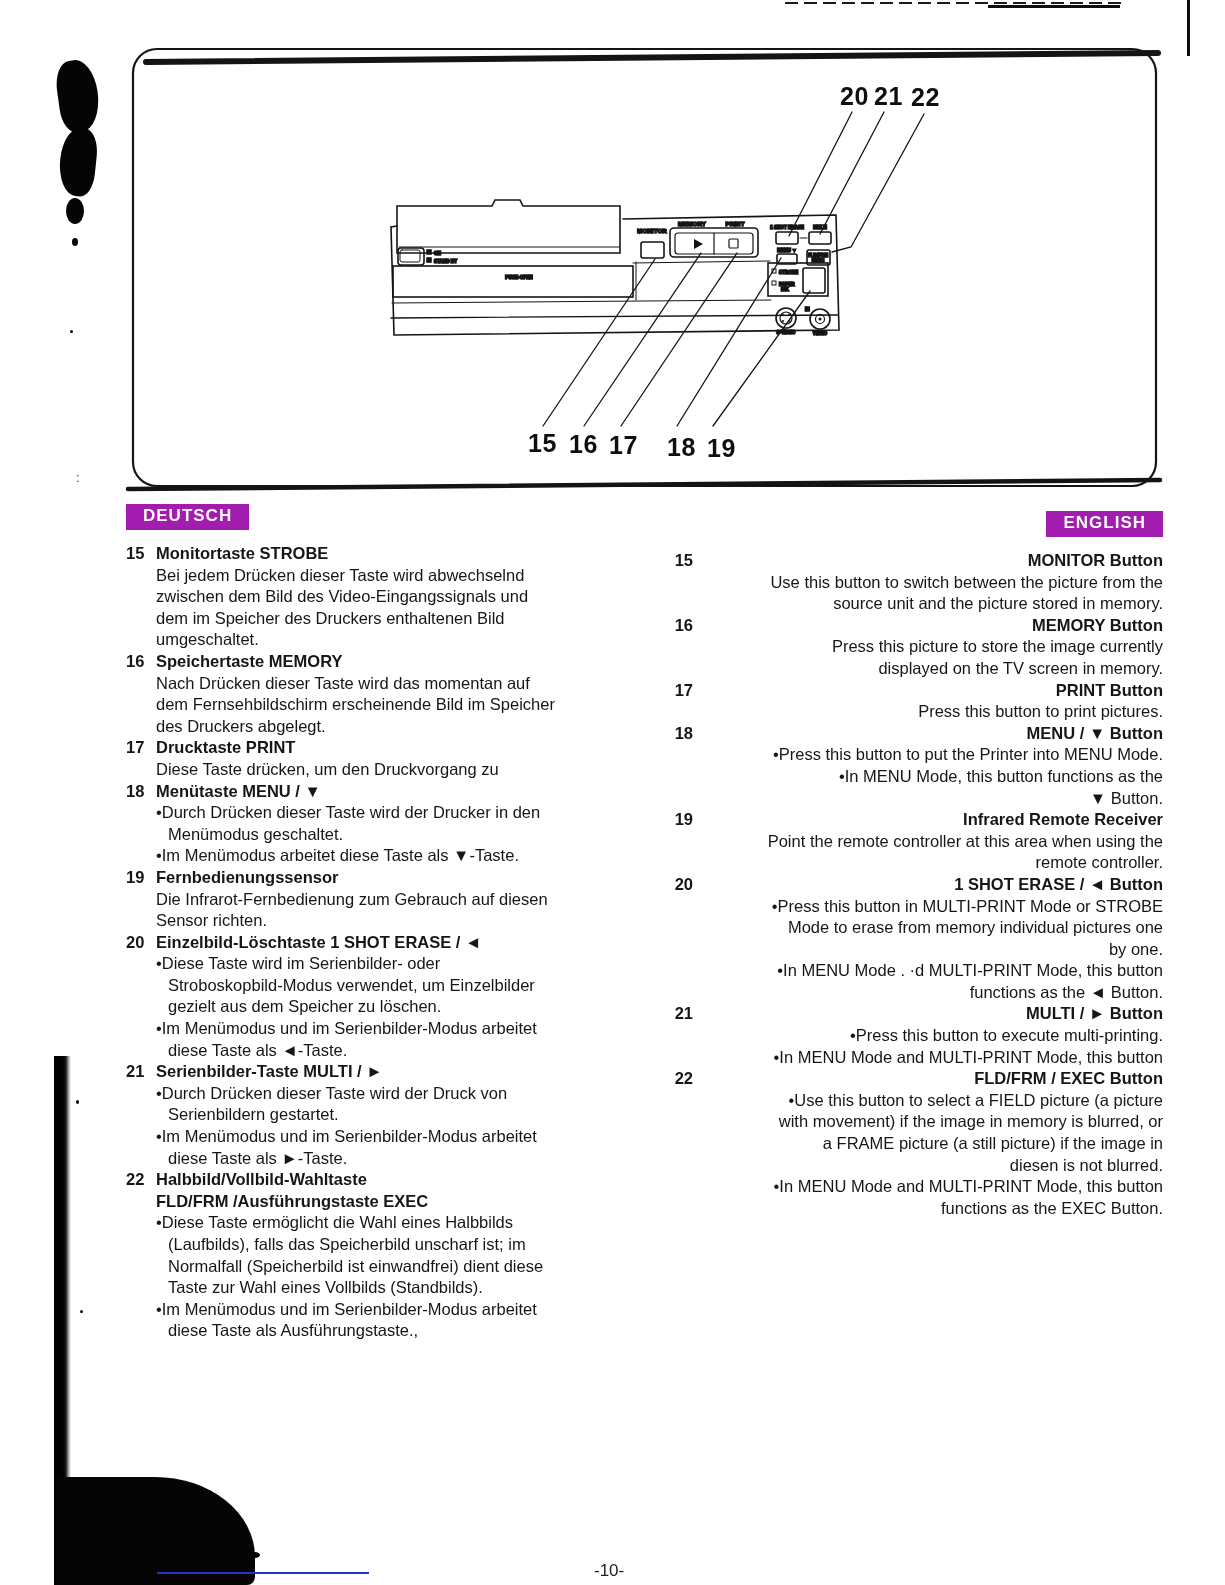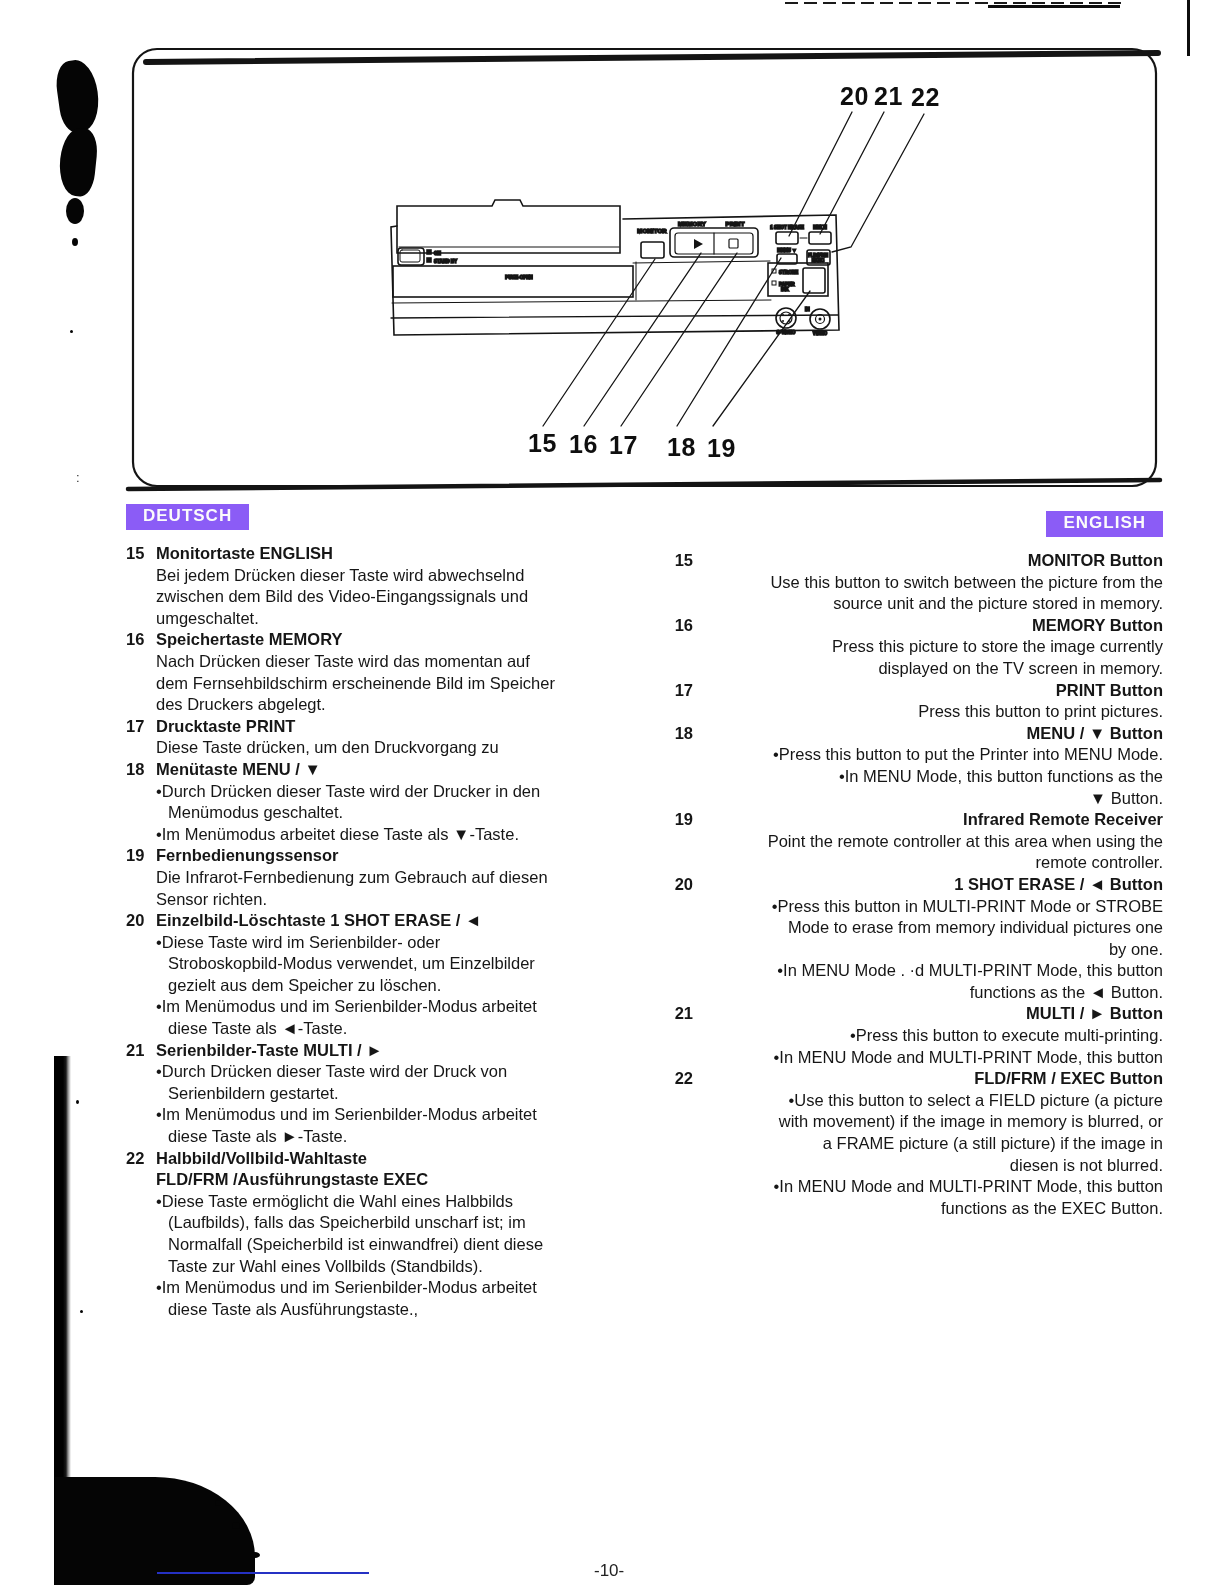--- a/index.html
+++ b/index.html
@@ -20,21 +20,21 @@
   
   .diagram-svg{position:absolute;left:0;top:0;font-family:"Liberation Sans", sans-serif;}
   .dlab{font-size:6px;font-weight:bold;fill:#1f1f1f;letter-spacing:.2px;}
   .dlab-s{font-size:4.6px;font-weight:bold;fill:#1f1f1f;}
   .callout{position:absolute;font-weight:bold;font-size:25px;color:#0f0f0f;letter-spacing:.5px;}
   
   .col{position:absolute;}
   .col-de{left:126px;top:504px;width:520px;}
   .col-en{left:663px;top:511px;width:500px;text-align:right;}
   .lang-header{
-    display:inline-block;background:#8b5cf6;color:#fbfbfb;font-weight:bold;
+    display:inline-block;background:#a21caf;color:#fbfbfb;font-weight:bold;
     font-size:17px;padding:2px 17px 4px;letter-spacing:1px;
   }
   .items{margin-top:13px;}
   .item{display:flex;}
   .num{width:30px;flex-shrink:0;font-weight:bold;font-size:16.5px;line-height:21.6px;}
   .content{flex:1;min-width:0;}
   .title{font-weight:bold;font-size:16.5px;line-height:21.6px;white-space:nowrap;}
   .line{font-size:16.5px;line-height:21.6px;white-space:nowrap;}
   .line.cont{padding-left:12px;}
   .page-number{position:absolute;left:594px;top:1561px;font-size:17px;color:#222;text-align:center;}
@@ -161,23 +161,24 @@
   <div class="callout" style="left:609px;top:431px;">17</div>
   <div class="callout" style="left:667px;top:433px;">18</div>
   <div class="callout" style="left:707px;top:434px;">19</div>
 
   <div class="col col-de">
     <div class="lang-header">DEUTSCH</div>
     <div class="items">
         <div class="item">
           <div class="num">15</div>
           <div class="content">
-            <div class="title">Monitortaste ENGLISH</div>
+            <div class="title">Monitortaste STROBE</div>
             <div class="line">Bei jedem Drücken dieser Taste wird abwechselnd</div>
             <div class="line">zwischen dem Bild des Video-Eingangssignals und</div>
+            <div class="line">dem im Speicher des Druckers enthaltenen Bild</div>
             <div class="line">umgeschaltet.</div>
           </div>
         </div>
         <div class="item">
           <div class="num">16</div>
           <div class="content">
             <div class="title">Speichertaste MEMORY</div>
             <div class="line">Nach Drücken dieser Taste wird das momentan auf</div>
             <div class="line">dem Fernsehbildschirm erscheinende Bild im Speicher</div>
             <div class="line">des Druckers abgelegt.</div>

